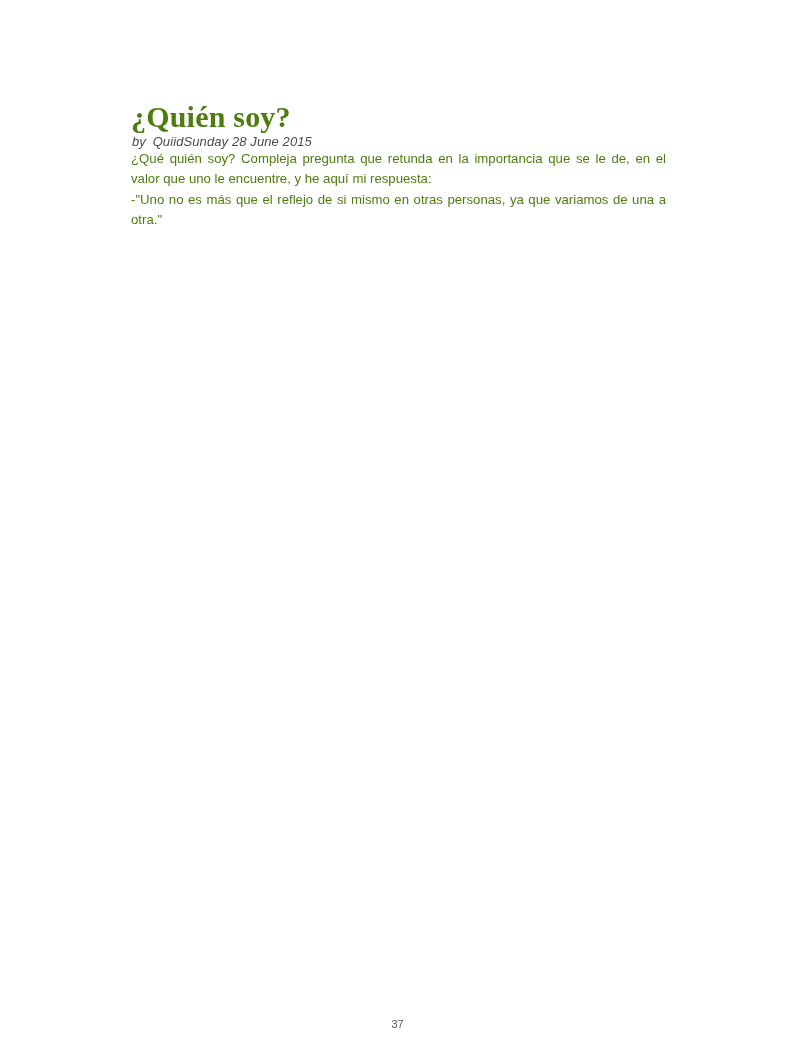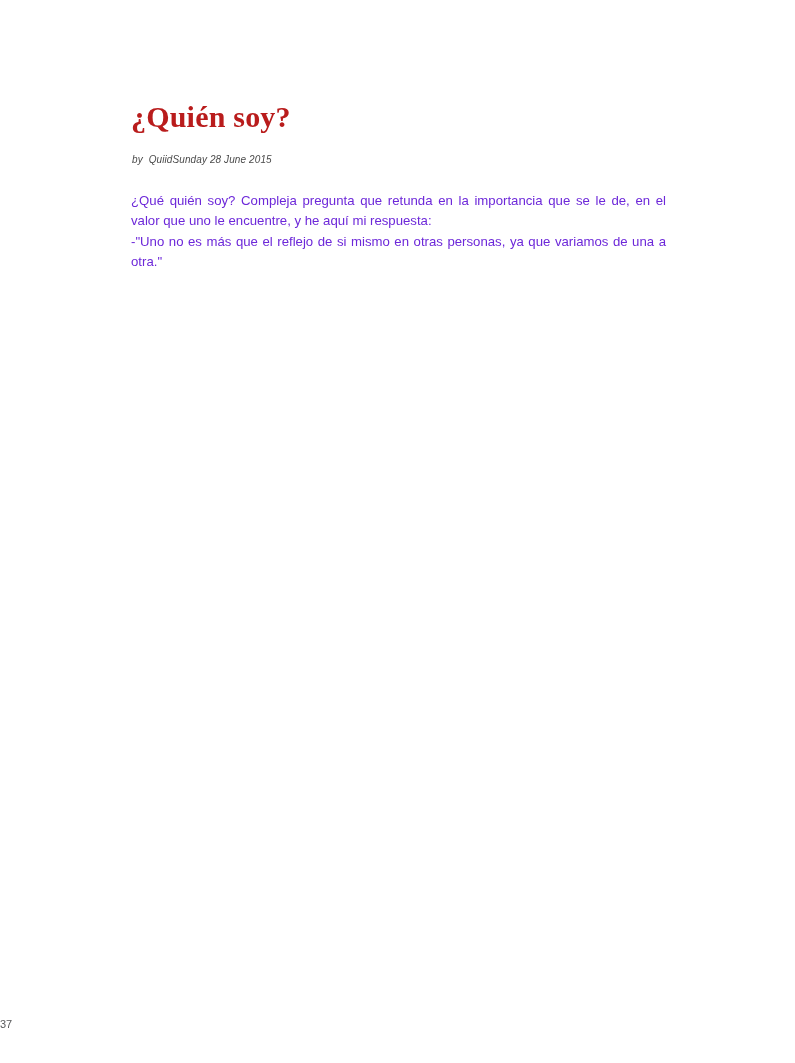--- a/index.html
+++ b/index.html
@@ -24,56 +24,55 @@
     position: absolute;
     left: 131px;
     top: 100px;
     width: 535px;
   }
   .article-title {
     font-family: "Liberation Serif", serif;
     font-weight: bold;
     font-size: 30px;
     line-height: 1.12;
-    color: #b91c1c;
+    color: #4d7c0f;
     margin: 0;
     letter-spacing: 0.2px;
   }
   .byline {
     font-family: "Liberation Sans", sans-serif;
     font-style: italic;
-    font-size: 10px;
+    font-size: 13px;
     color: #4a4a4a;
-    margin: 20px 0 0 1px;
+    margin: 0 0 0 1px;
     letter-spacing: 0.1px;
   }
   .byline .sep {
     display: inline-block;
     width: 3px;
   }
   .body-text {
-    margin-top: 26px;
     font-size: 13.2px;
     line-height: 1.55;
-    color: #6d28d9;
+    color: #4d7c0f;
     text-align: left;
   }
   .body-text p {
     margin: 0;
   }
   .para-justify {
     text-align: justify;
     text-justify: inter-word;
   }
   .page-number {
     position: absolute;
     left: 0;
     right: 0;
     top: 1018px;
-    text-align: left;
+    text-align: center;
     font-size: 11px;
     color: #58595b;
   }
 </style>
 </head>
 <body>
 
 <div class="page">
 
   <div class="content">

